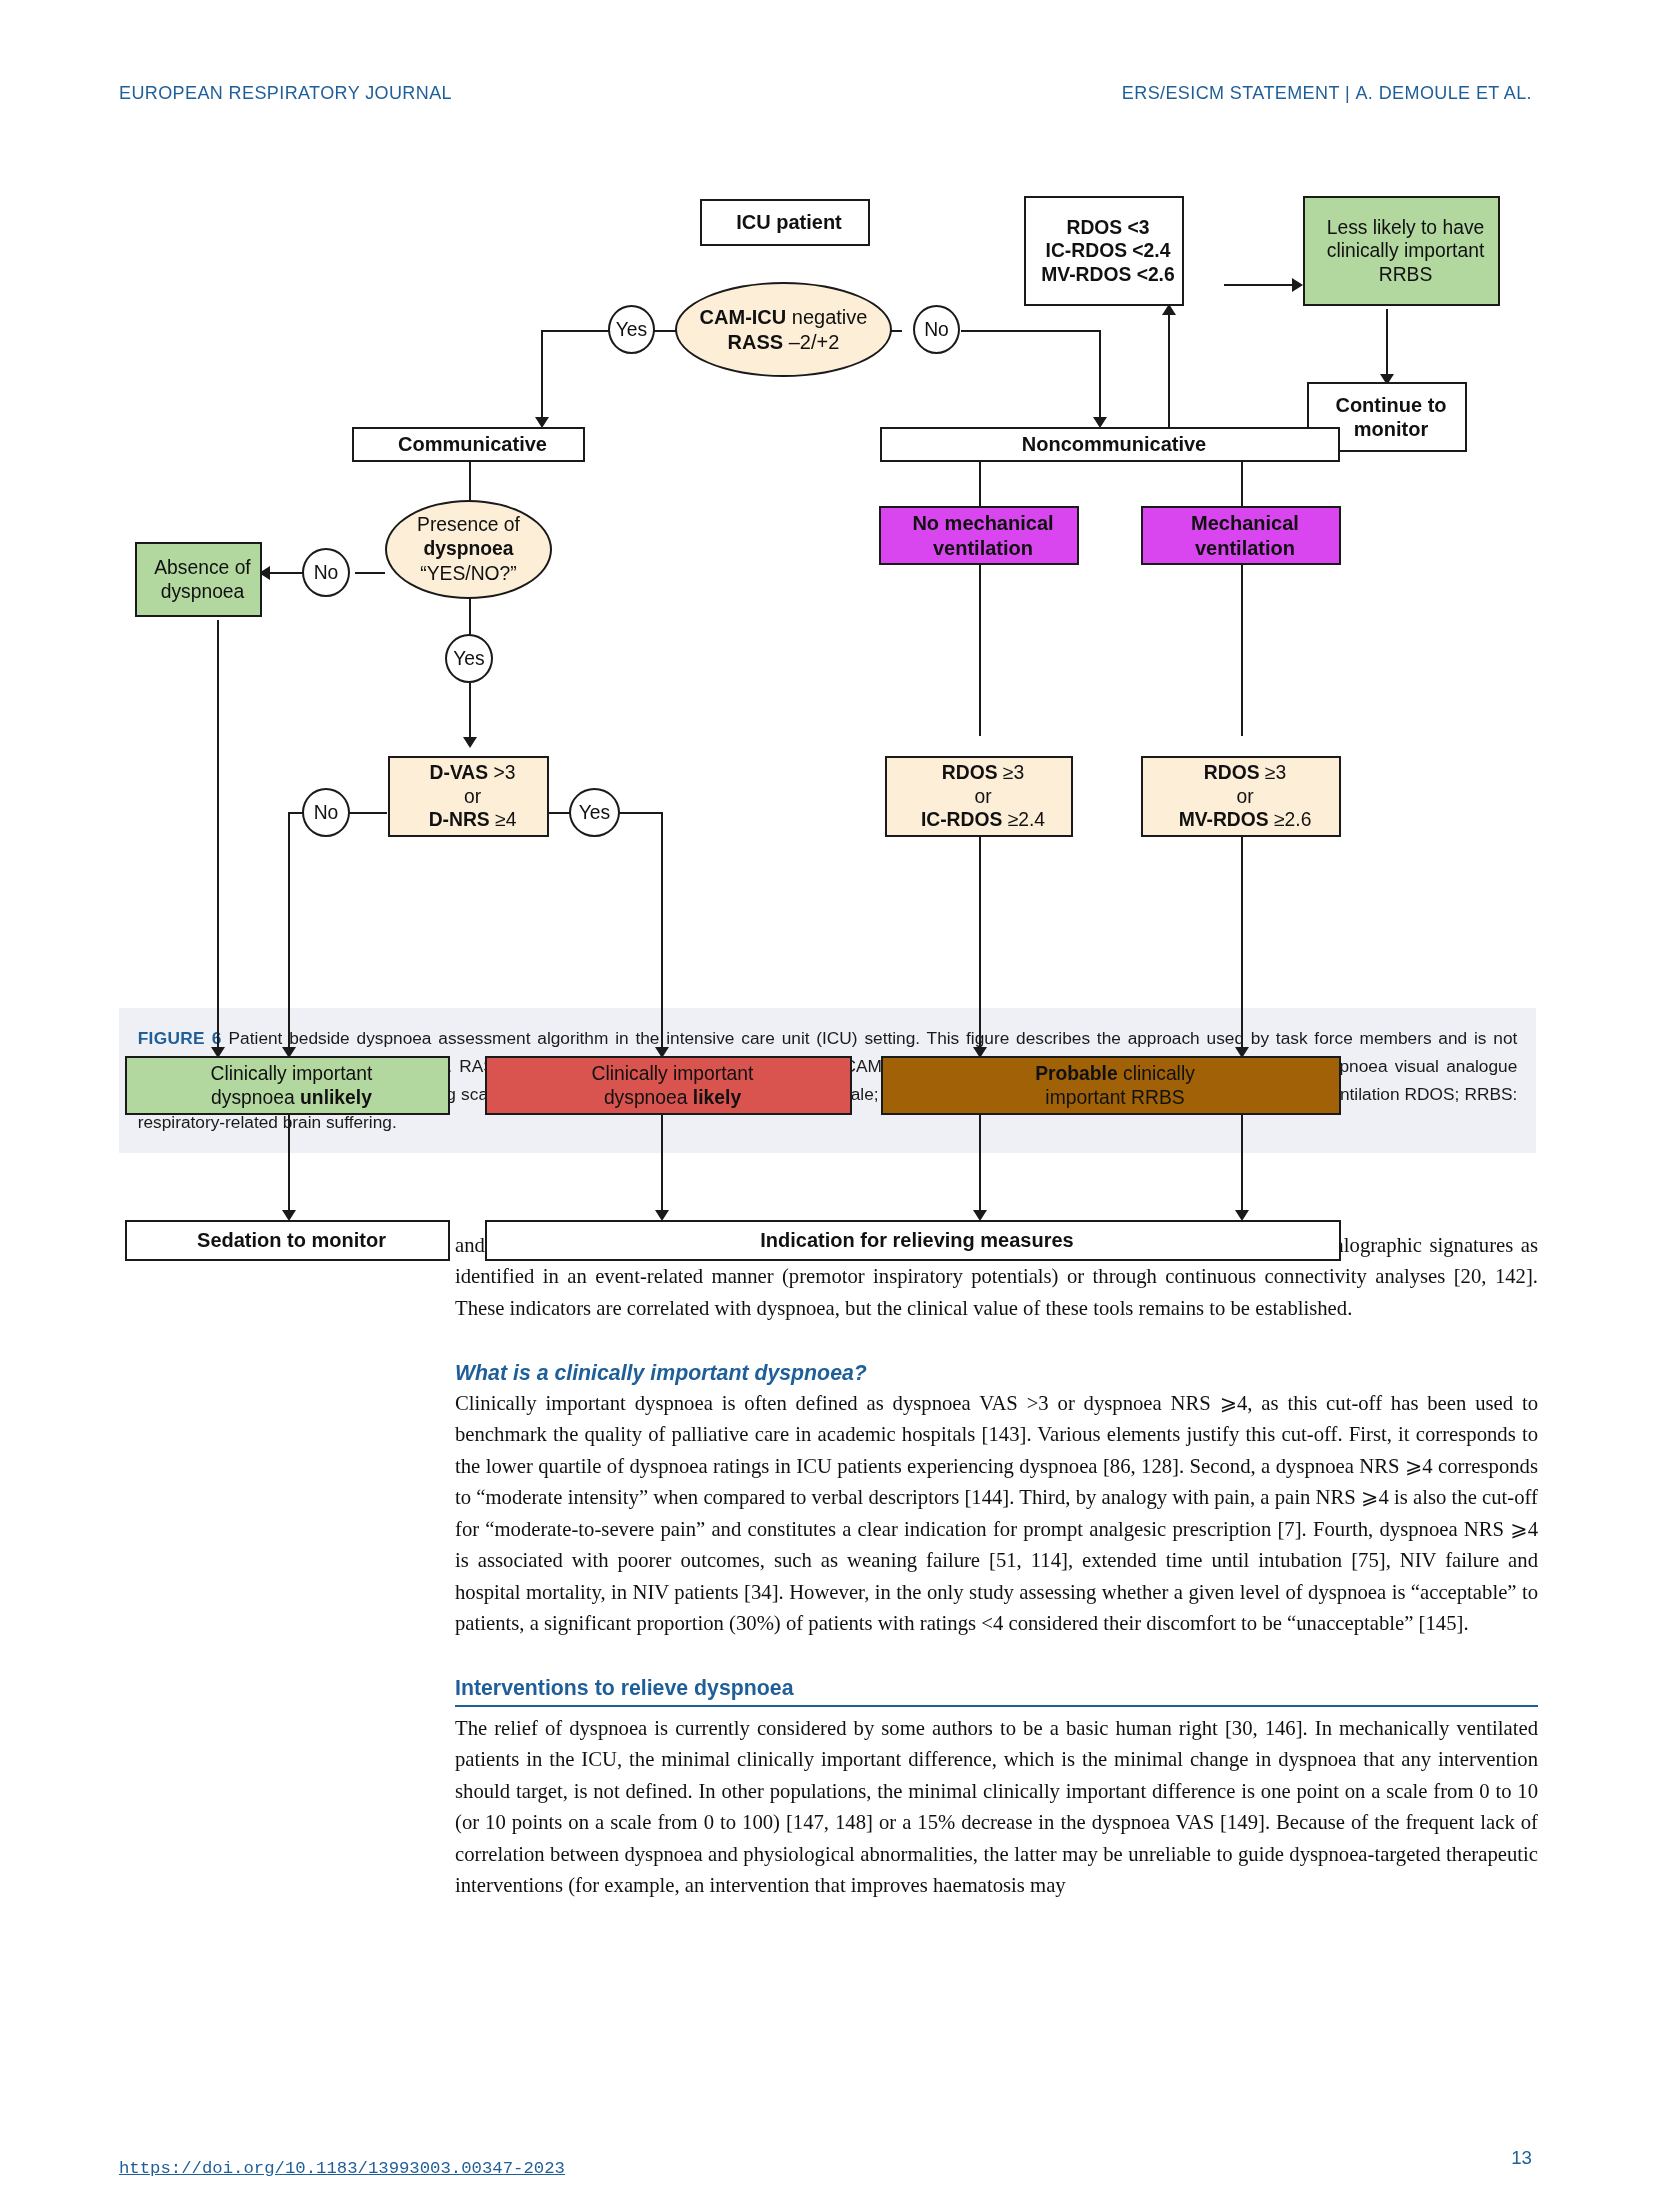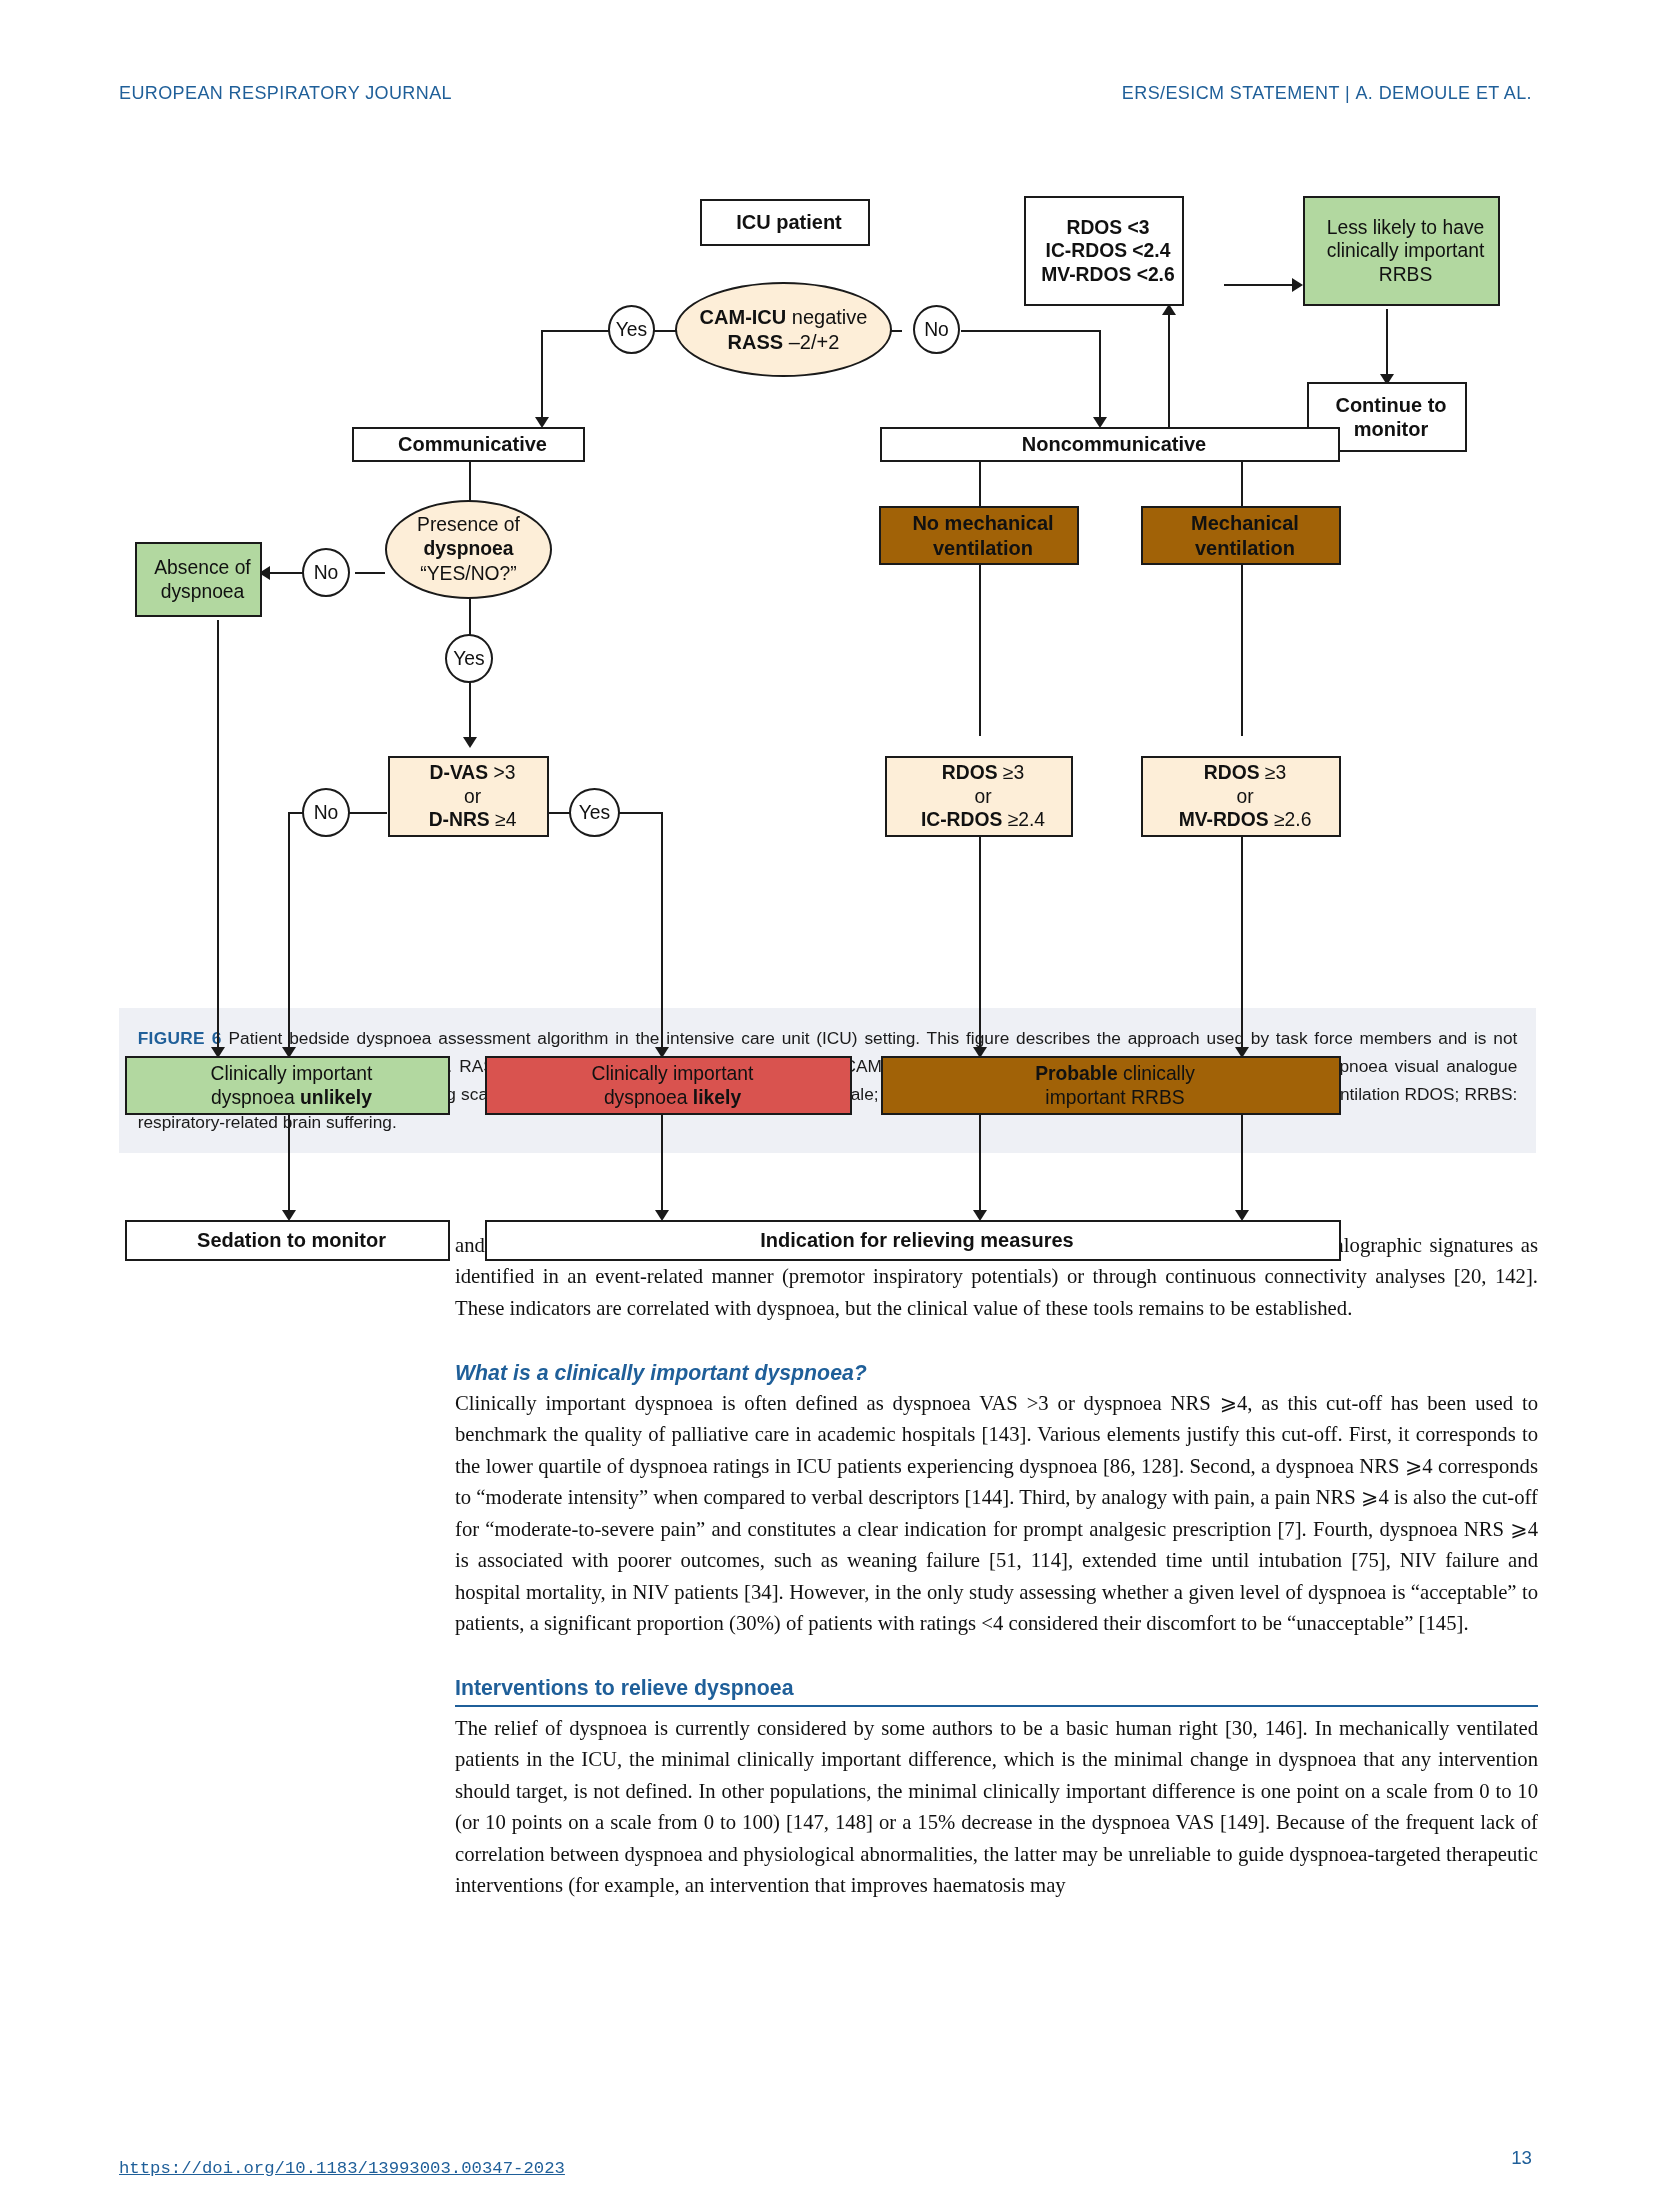--- a/index.html
+++ b/index.html
@@ -48,21 +48,21 @@
     line-height:1.22;
     color:#111;
     padding-left:8px;
   }
   .node .tl { display:block; width:100%; }
   .node b { font-weight:bold; }
 
   .white  { background:#ffffff; }
   .cream  { background:#fdeed8; }
   .green  { background:#b2d8a0; }
-  .grey   { background:#a16207; }
+  .grey   { background:#d946ef; }
   .red    { background:#d9534f; }
   .amber  { background:#a16207; }
 
   
   .ellipse {
     position:absolute; box-sizing:border-box;
     border:2px solid #1a1a1a;
     border-radius:50%;
     background:#fdeed8;
     display:flex; align-items:center; justify-content:center;

